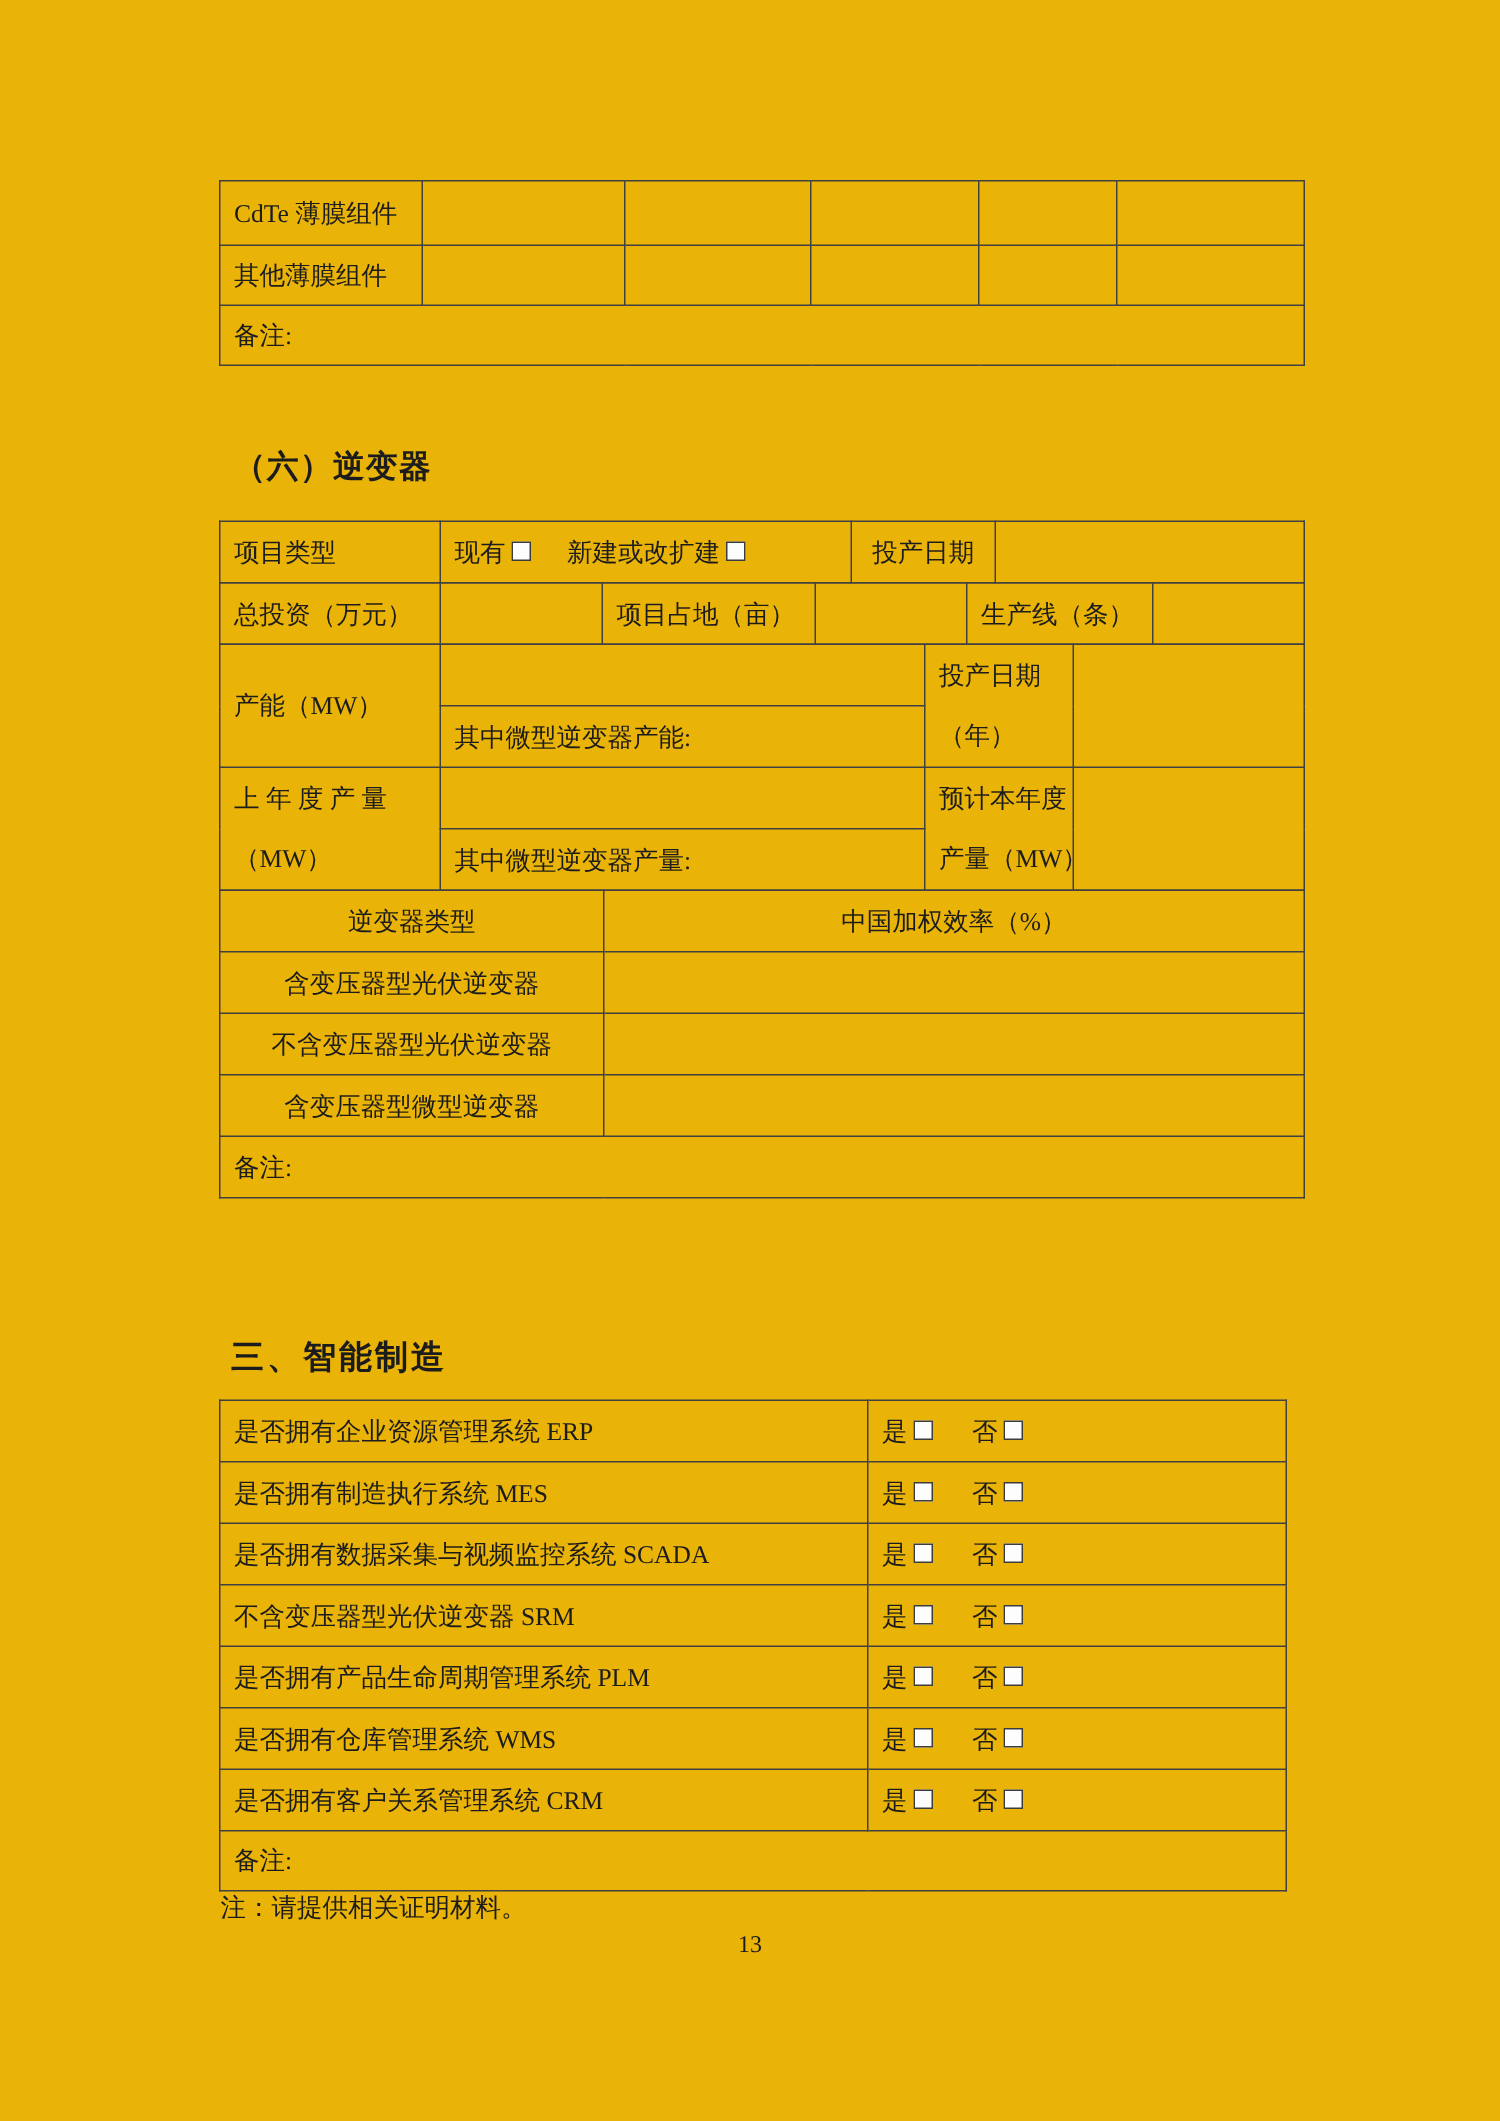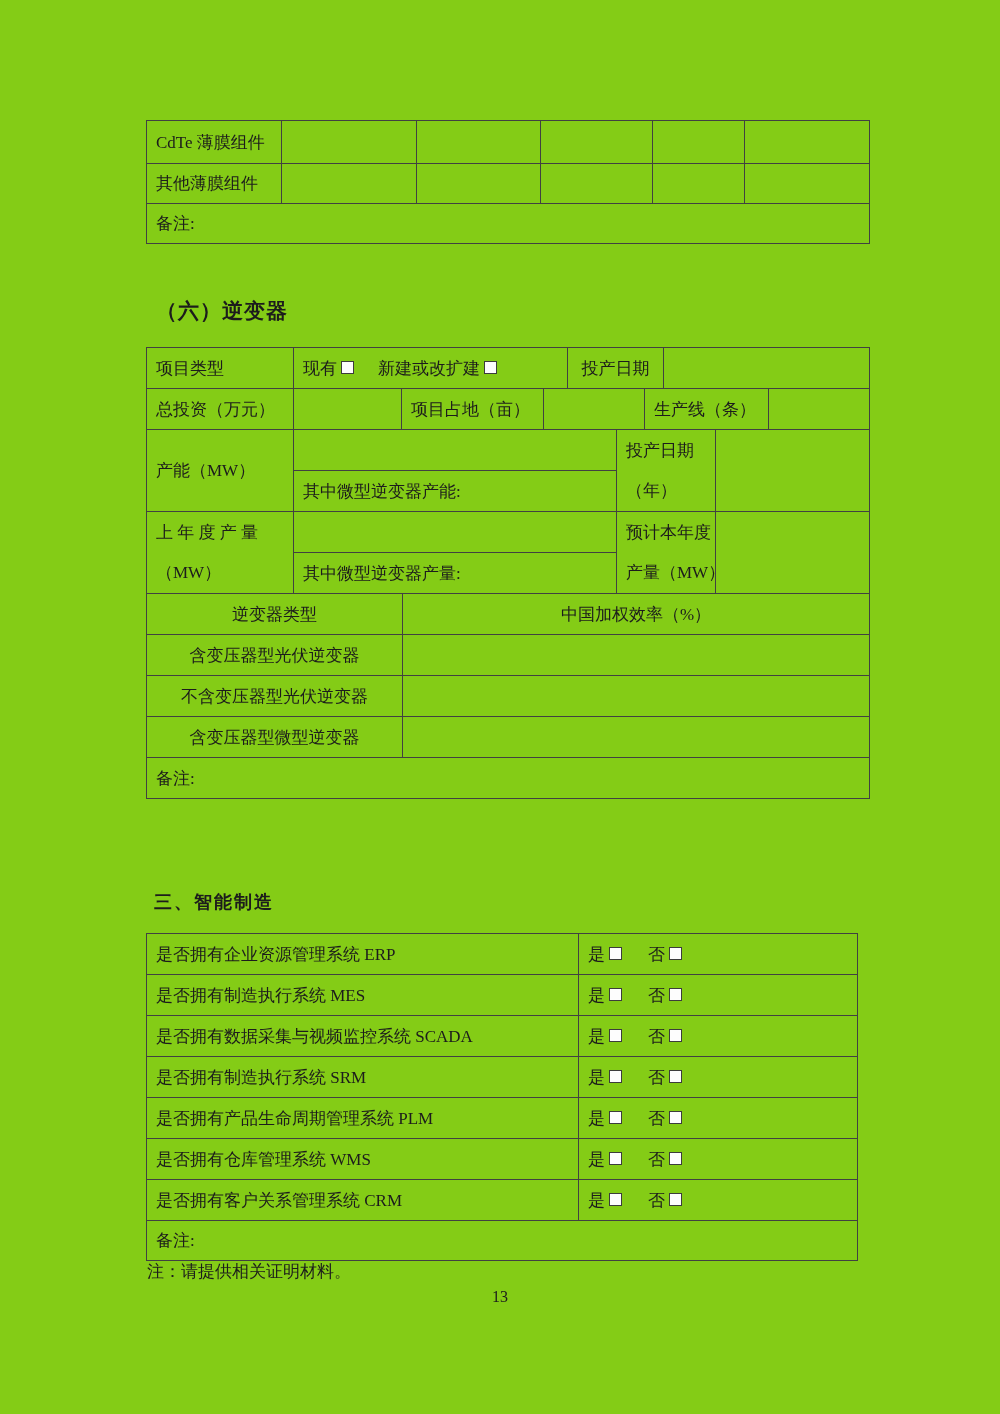--- a/index.html
+++ b/index.html
@@ -1,20 +1,20 @@
 <!DOCTYPE html>
 <html><head>
 <meta charset="utf-8">
 <style>
   html,body { margin:0; padding:0; background:#e8e8e8; }
   .page {
     position:relative;
     width:1000px; height:1414px;
     margin:0 auto;
-    background:#84cc16;
+    background:#eab308;
     font-family:"Liberation Serif","DejaVu Serif",serif;
     color:#1c1c1c;
     overflow:hidden;
   }
   table { border-collapse:collapse; table-layout:fixed; }
   td {
     border:1px solid #414141;
     font-size:17px;
     padding:0 9px;
     overflow:hidden;
@@ -47,21 +47,21 @@
   .gap26 { display:inline-block; width:26px; }
 
   .heading-serif {
     font-weight:700;
     font-size:21px;
     font-family:"Liberation Serif","DejaVu Serif",serif;
     letter-spacing:1px;
   }
   .heading-sans {
     font-weight:700;
-    font-size:18px;
+    font-size:22px;
     font-family:"Liberation Sans","DejaVu Sans",sans-serif;
     letter-spacing:2px;
   }
   .footnote { font-size:17px; }
   .pagenum  {
     left:0; width:1000px;
     text-align:center;
     font-size:16px;
   }
   
@@ -219,21 +219,21 @@
     </tr>
     <tr class="h40">
       <td class="left">是否拥有制造执行系统 MES</td>
       <td class="left"><span>是</span><span class="cbox"></span><span class="gap26"></span><span>否</span><span class="cbox"></span></td>
     </tr>
     <tr class="h40">
       <td class="left">是否拥有数据采集与视频监控系统 SCADA</td>
       <td class="left"><span>是</span><span class="cbox"></span><span class="gap26"></span><span>否</span><span class="cbox"></span></td>
     </tr>
     <tr class="h40">
-      <td class="left">是否拥有制造执行系统 SRM</td>
+      <td class="left">不含变压器型光伏逆变器 SRM</td>
       <td class="left"><span>是</span><span class="cbox"></span><span class="gap26"></span><span>否</span><span class="cbox"></span></td>
     </tr>
     <tr class="h40">
       <td class="left">是否拥有产品生命周期管理系统 PLM</td>
       <td class="left"><span>是</span><span class="cbox"></span><span class="gap26"></span><span>否</span><span class="cbox"></span></td>
     </tr>
     <tr class="h40">
       <td class="left">是否拥有仓库管理系统 WMS</td>
       <td class="left"><span>是</span><span class="cbox"></span><span class="gap26"></span><span>否</span><span class="cbox"></span></td>
     </tr>

